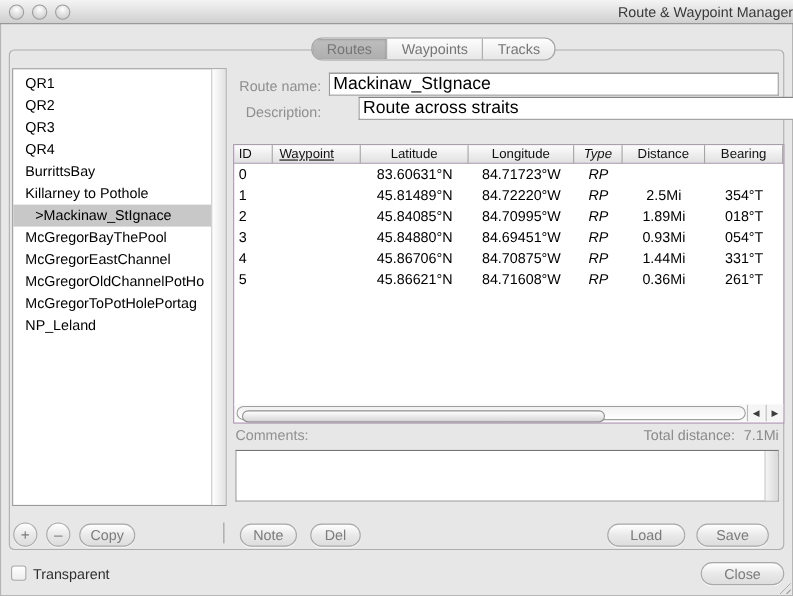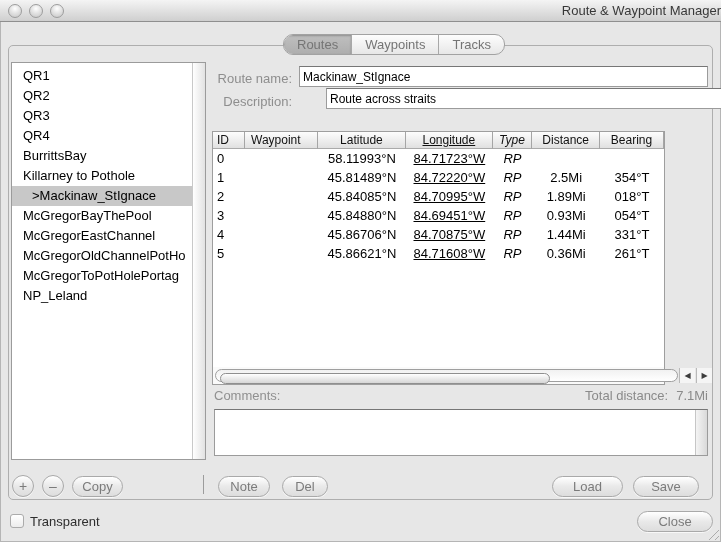--- a/index.html
+++ b/index.html
@@ -40,38 +40,38 @@
   .list-vscroll { position:absolute; right:0; top:0; bottom:0; width:13px;
                   border-left:1px solid #c9c9c9;
                   background:linear-gradient(to right,#ffffff,#e2e2e2); }
 
   
   .flabel { position:absolute; width:82px; text-align:right; color:#8e8e8e; z-index:2; }
   .lbl-route { left:210px; top:71px; }
   .lbl-desc  { left:210px; top:94px; }
   .tfield { position:absolute; left:299px; width:409px; height:21px; z-index:2;
             border:1px solid #9b9b9b; border-top-color:#767676; background:#fff;
-            font-family:inherit; font-size:12px; color:#000; padding:0 3px; }
+            font-family:inherit; font-size:16px; color:#000; padding:0 3px; }
   .f-route { top:66px; }
   .f-desc  { top:88px;margin-left:27px; }
 
   
-  .tableview { position:absolute; left:212px; top:131px; width:453px; height:254px; z-index:2;
+  .tableview { position:absolute; left:212px; top:131px; width:501px; height:254px; z-index:2;
                border:1px solid #9e9e9e; background:#f0abfc;padding-left:16px; }
   .thead { position:absolute; left:0; top:0; right:0; height:17px; display:flex;
            background:linear-gradient(#fdfdfd,#e0e0e0); border-bottom:1px solid #aaaaaa; }
   .th { height:17px; line-height:16px; font-size:12px; color:#111;
         border-right:1px solid #a5a5a5; overflow:hidden; white-space:nowrap; }
   .tbody { position:absolute; left:0; top:17px; right:0; height:220px; overflow:hidden; background:#fff; }
   .tr { display:flex; height:19px; }
   .td { height:19px; line-height:19px; font-size:13px; color:#000; overflow:hidden; white-space:nowrap; }
   .col0 { width:35px; text-align:left; padding-left:4px; }
-  .col1 { width:80px; text-align:left; padding-left:6px; }
+  .col1 { width:80px; text-align:left; padding-left:6px;text-decoration:underline; }
   .col2 { width:98px; text-align:center; }
-  .col3 { width:96px; text-align:center;text-decoration:underline; }
+  .col3 { width:96px; text-align:center; }
   .col4 { width:44px; text-align:center;font-style:italic; }
   .col5 { width:75px; text-align:center; }
   .col6 { width:71px; text-align:center; }
 
   
   .hscroll { position:absolute; left:0; right:0; bottom:0; height:17px; background:#fafafa; }
   .hs-track { position:absolute; left:2px; top:2px; width:463px; height:13px;
               border:1px solid #9f9f9f; border-radius:7px;
               background:linear-gradient(#f1f1f1,#ffffff); }
   .hs-thumb { position:absolute; left:4px; top:3px; width:330px; height:11px;
@@ -170,21 +170,21 @@
         <div class="th col2">Latitude</div>
         <div class="th col3">Longitude</div>
         <div class="th col4">Type</div>
         <div class="th col5">Distance</div>
         <div class="th col6">Bearing</div>
       </div>
     <div class="tbody">
         <div class="tr">
           <div class="td col0">0</div>
           <div class="td col1"></div>
-          <div class="td col2">58.11993°N</div>
+          <div class="td col2">83.60631°N</div>
           <div class="td col3">84.71723°W</div>
           <div class="td col4">RP</div>
           <div class="td col5"></div>
           <div class="td col6"></div>
         </div>
         <div class="tr">
           <div class="td col0">1</div>
           <div class="td col1"></div>
           <div class="td col2">45.81489°N</div>
           <div class="td col3">84.72220°W</div>

